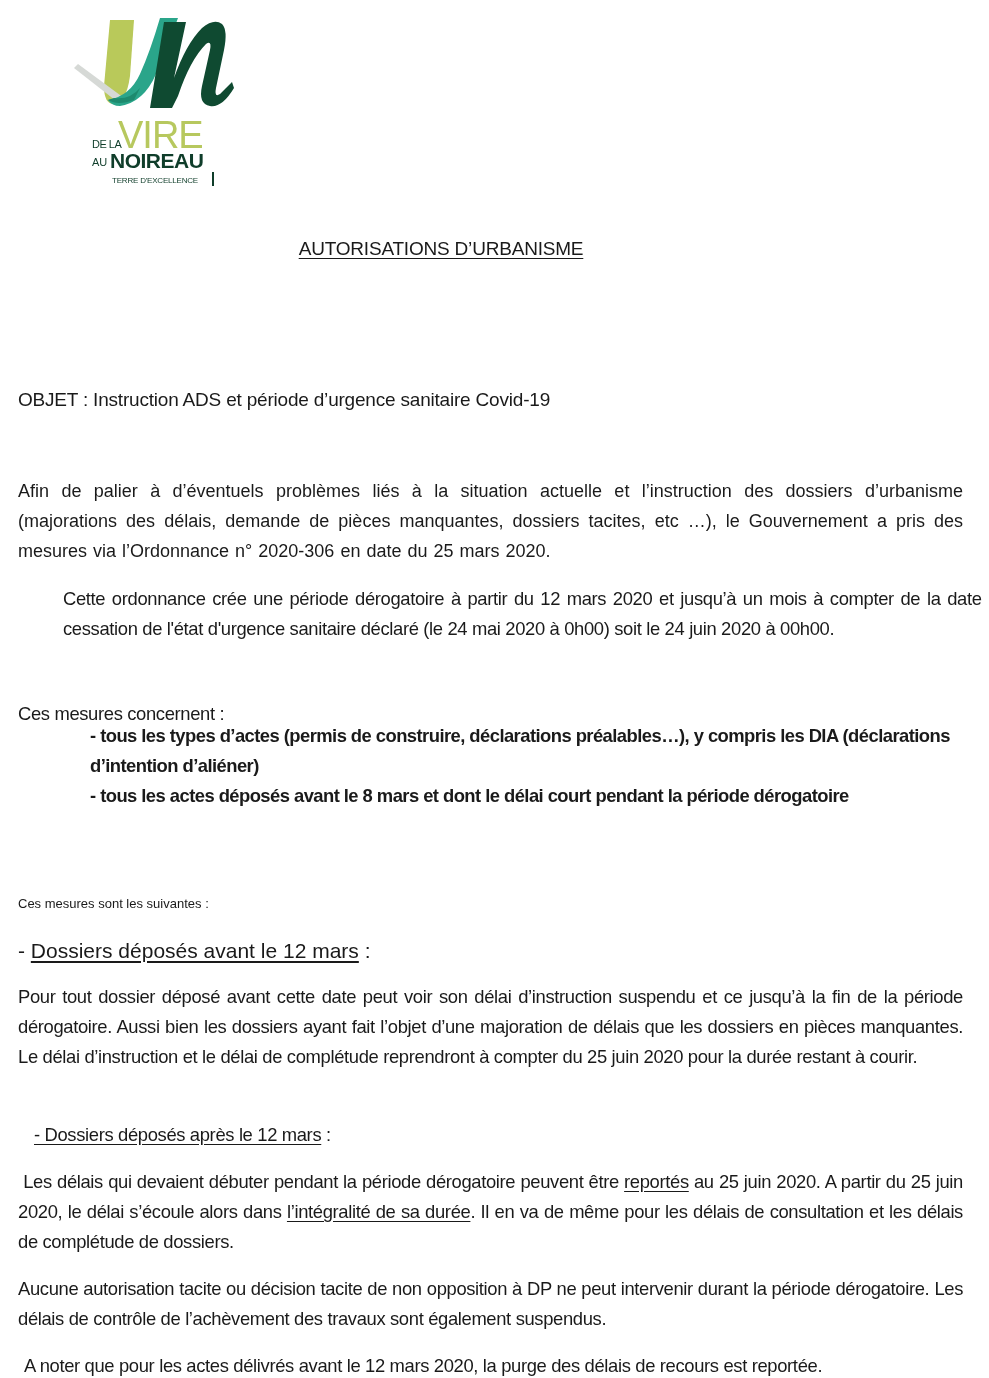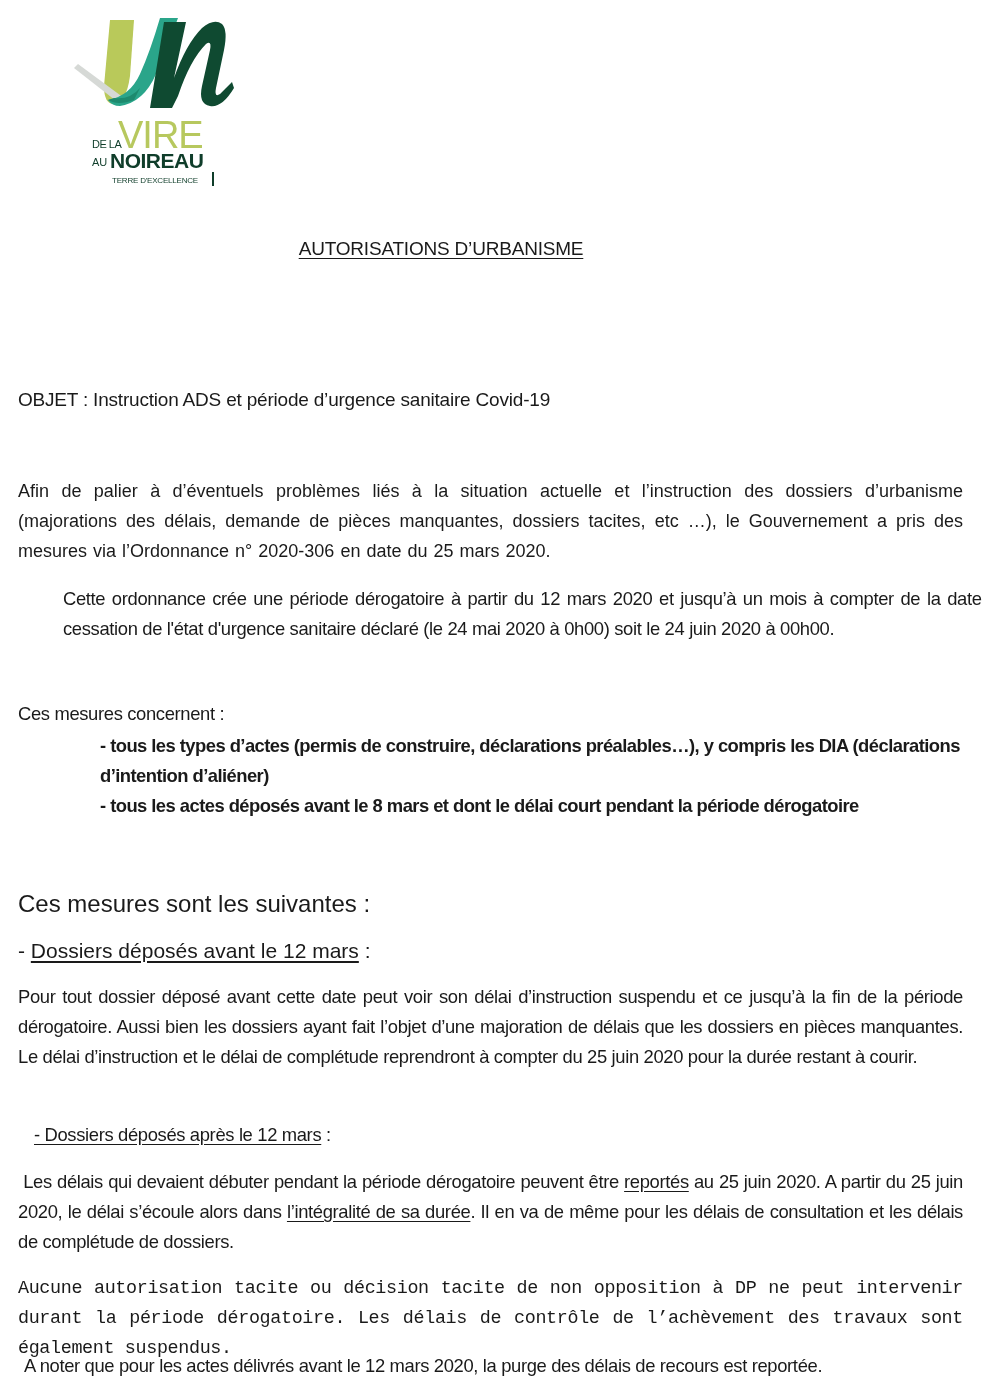--- a/index.html
+++ b/index.html
@@ -54,21 +54,21 @@
       width: 945px;
       margin: 0;
       text-align: justify;
     }
     .para.spaced { letter-spacing: 0px; word-spacing: 1px; }
     .bullets {
       position: absolute;
       left: 90px;
       width: 873px;
       top: 721px;
-      margin: 10px;
+      margin: 0;
       padding: 0;
       list-style: none;
       font-weight: bold;
       font-size: 18.4px;
       letter-spacing: -0.55px;
     }
     .bullets li { margin: 0; }
     .u { text-decoration: underline; text-underline-offset: 3px; }
   </style>
 </head>
@@ -109,29 +109,29 @@
 
 <p class="para doc-text" style="top:584px;margin-left:45px;">Cette ordonnance crée une période dérogatoire à partir du 12 mars 2020 et jusqu’à un mois à compter de la date de cessation de l'état d'urgence sanitaire déclaré (le 24 mai 2020 à 0h00) soit le 24 juin 2020 à 00h00.</p>
 
 <div class="para doc-text" style="top:691px;margin-top:8px;">Ces mesures concernent :</div>
 
 <ul class="bullets doc-text">
   <li>- tous les types d’actes (permis de construire, déclarations préalables…), y compris les DIA (déclarations d’intention d’aliéner)</li>
   <li>- tous les actes déposés avant le 8 mars et dont le délai court pendant la période dérogatoire</li>
 </ul>
 
-<div class="para doc-text" style="top:889px; letter-spacing:0; font-size:24px;">Ces mesures sont les suivantes :</div>
+<div class="para doc-text" style="top:889px; letter-spacing:0; font-size:13px;">Ces mesures sont les suivantes :</div>
 
 <div class="para doc-text" style="top:936px; letter-spacing:0; font-size:21px;">
   <span>- </span><span class="u">Dossiers déposés avant le 12 mars</span><span> :</span>
 </div>
 
 <p class="para doc-text" style="top:982px;">Pour tout dossier déposé avant cette date peut voir son délai d’instruction suspendu et ce jusqu’à la fin de la période dérogatoire. Aussi bien les dossiers ayant fait l’objet d’une majoration de délais que les dossiers en pièces manquantes. Le délai d’instruction et le délai de complétude reprendront à compter du 25 juin 2020 pour la durée restant à courir.</p>
 
 <div class="para doc-text" style="top:1120px; left:34px;">
   <span class="u">- Dossiers déposés après le 12 mars</span><span> :</span>
 </div>
 
 <p class="para doc-text" style="top:1167px;">&nbsp;<span>Les délais qui devaient débuter pendant la période dérogatoire peuvent être </span><span class="u">reportés</span><span> au 25 juin 2020. A partir du 25 juin 2020, le délai s’écoule alors dans </span><span class="u">l’intégralité de sa durée</span><span>. Il en va de même pour les délais de consultation et les délais de complétude de dossiers.</span></p>
 
-<p class="para doc-text" style="top:1274px;font-family:Liberation Mono, monospace;">Aucune autorisation tacite ou décision tacite de non opposition à DP ne peut intervenir durant la période dérogatoire. Les délais de contrôle de l’achèvement des travaux sont également suspendus.</p>
+<p class="para doc-text" style="top:1274px;">Aucune autorisation tacite ou décision tacite de non opposition à DP ne peut intervenir durant la période dérogatoire. Les délais de contrôle de l’achèvement des travaux sont également suspendus.</p>
 
 <p class="para doc-text" style="top:1351px; left:24px; width:940px;">A noter que pour les actes délivrés avant le 12 mars 2020, la purge des délais de recours est reportée.</p>
 
 </body></html>

